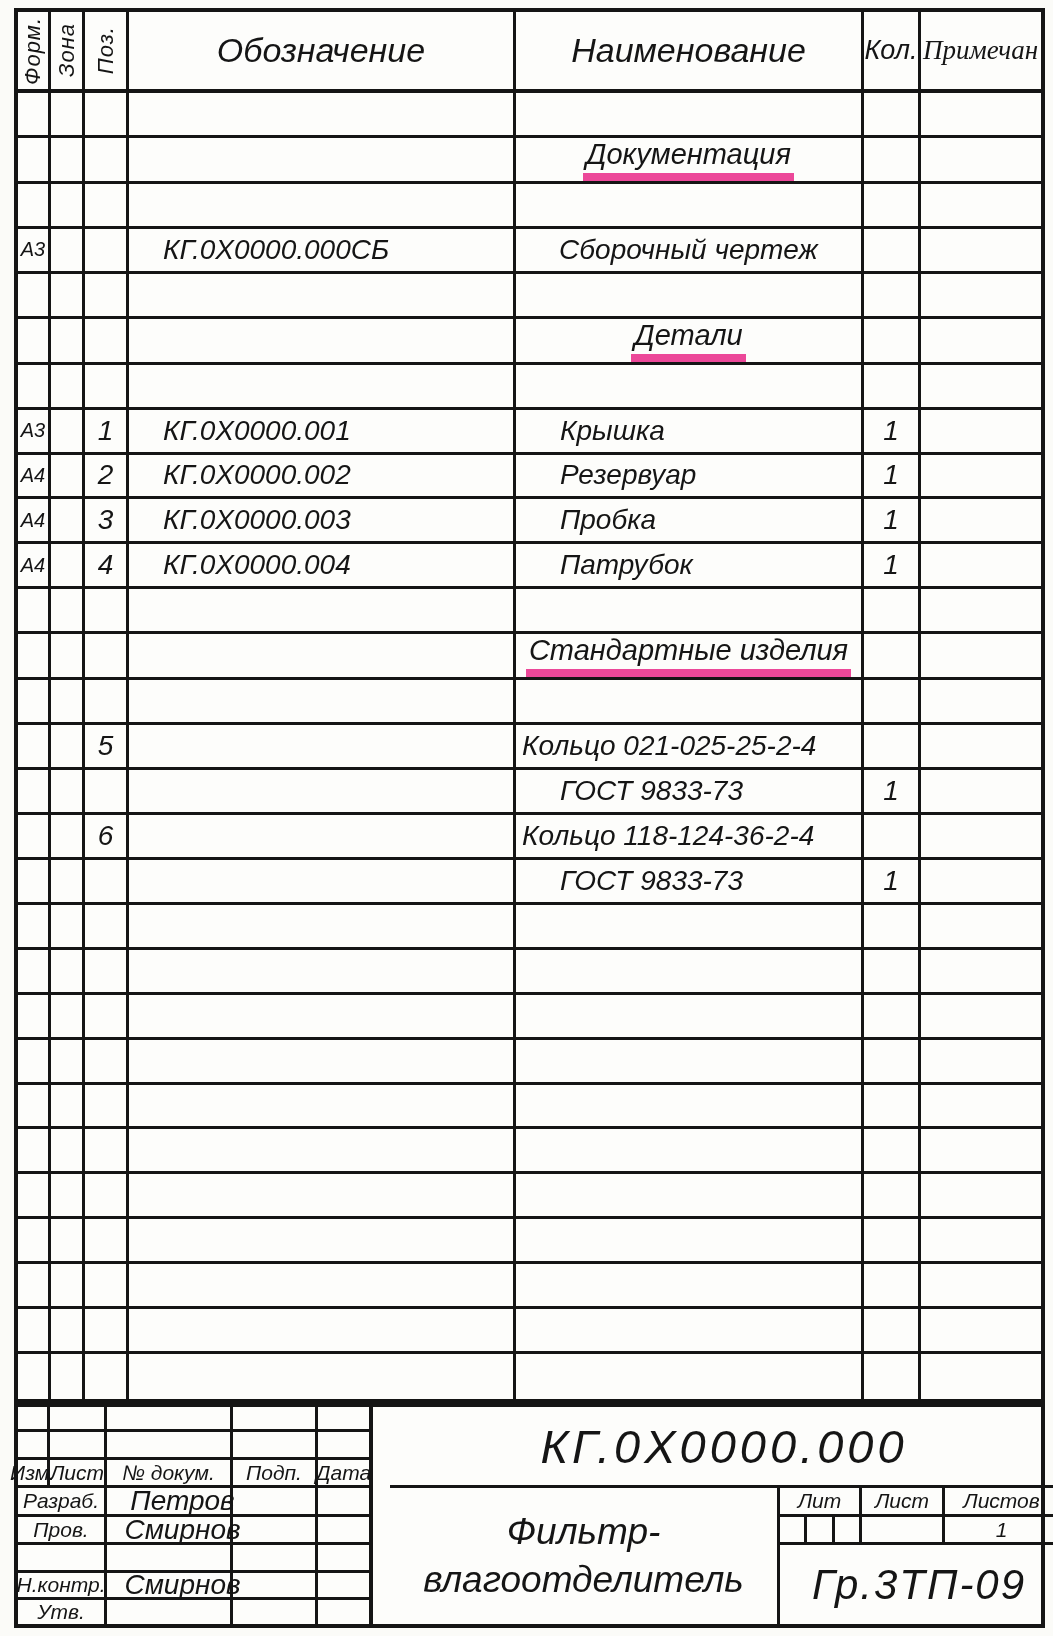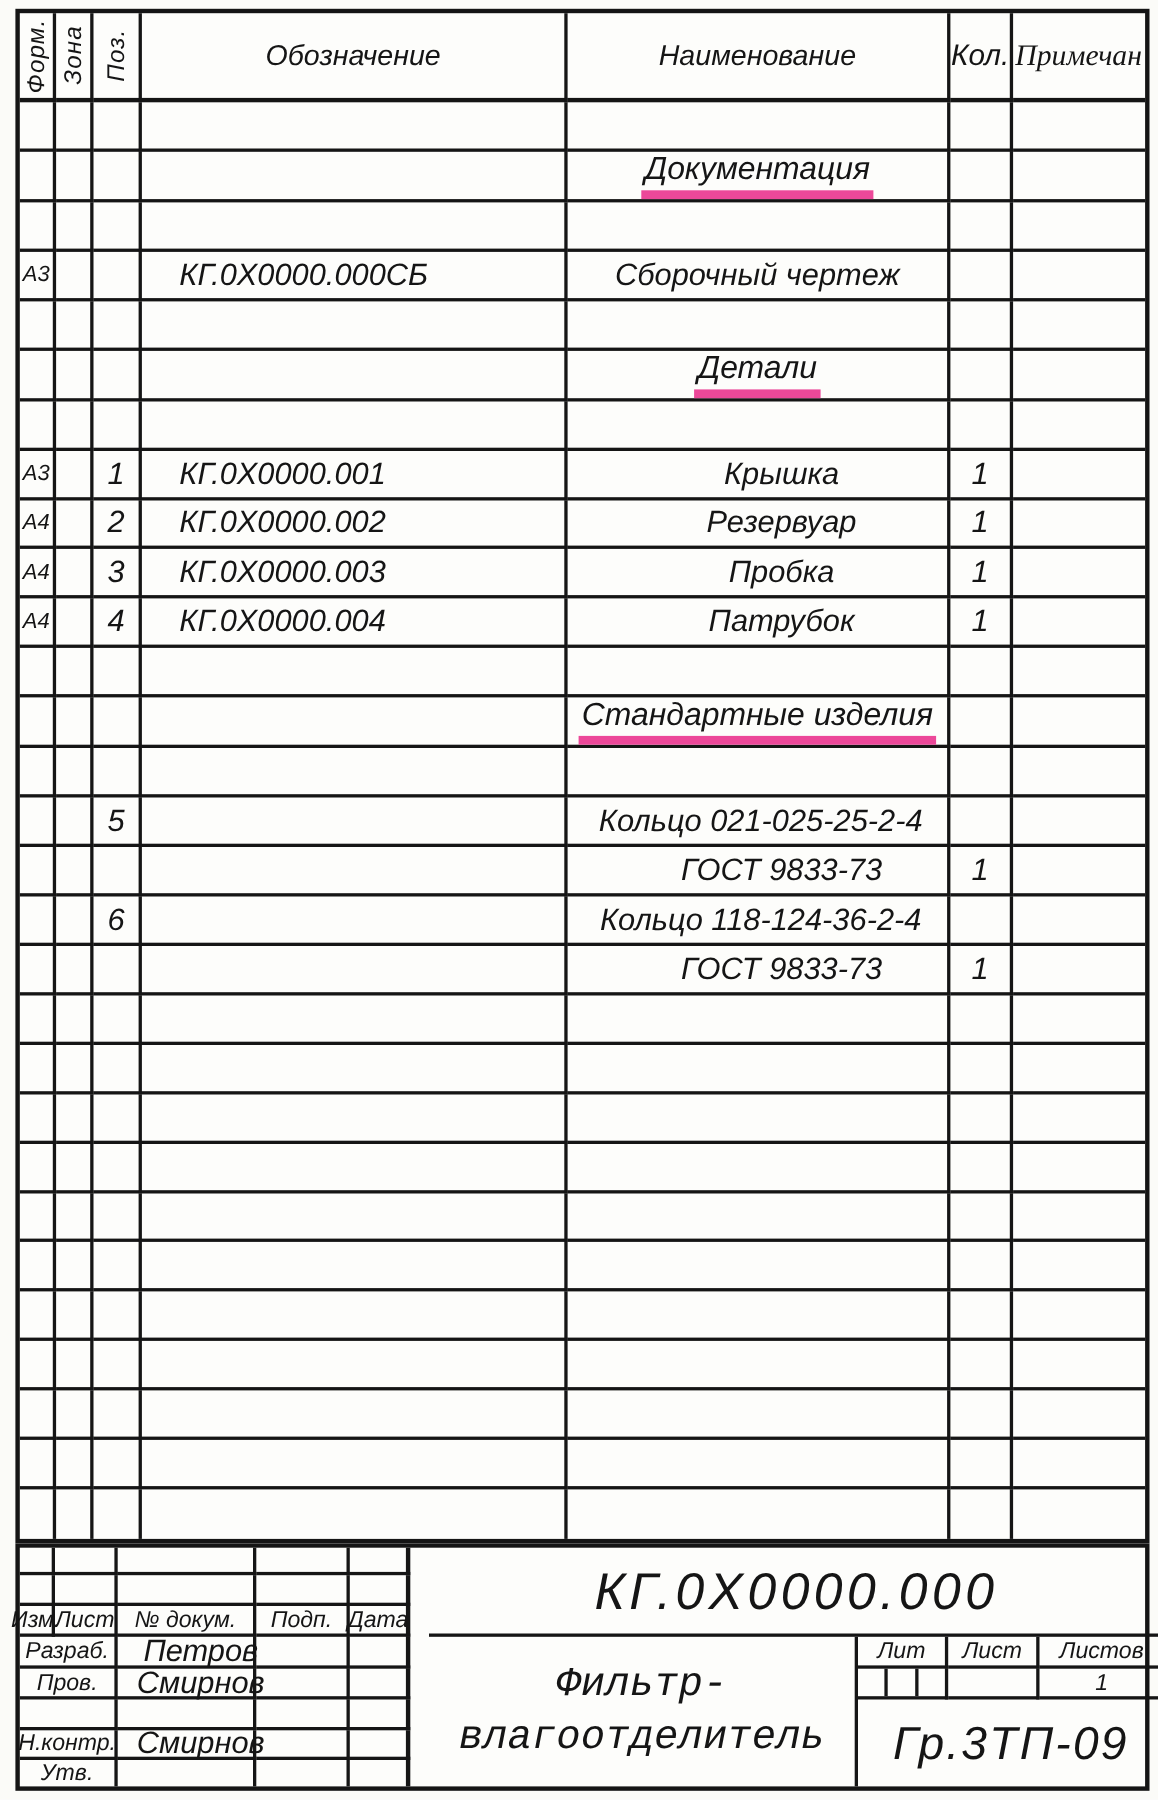--- a/index.html
+++ b/index.html
@@ -23,21 +23,21 @@
   .spec-header{
     display:grid;
     grid-template-columns:33px 34px 44px 387px 348px 57px auto;
     height:81px;flex:0 0 auto;
   }
   .spec-header .hcell{
     border-right:3px solid #151515;
     border-bottom:4px solid #151515;
     box-sizing:border-box;
     display:flex;align-items:center;justify-content:center;
-    font-size:26px;white-space:nowrap;overflow:visible;
+    font-size:34px;white-space:nowrap;overflow:visible;
   }
   .spec-header .hcell:last-child{border-right:none;font-family:Liberation Serif, serif;}
   .spec-header .hcell.vert{
     font-size:22px;
   }
   .spec-header .hcell.vert span{
     writing-mode:vertical-rl;transform:rotate(180deg);
     letter-spacing:1px;
   }
   .spec-header .hcell.small{font-size:27px;}
@@ -54,21 +54,21 @@
     border-bottom:3px solid #151515;
     box-sizing:border-box;
     display:flex;align-items:center;
     font-size:28px;white-space:nowrap;overflow:visible;
   }
   .spec-row:last-child .cell{border-bottom:none;}
   .spec-row .cell:last-child{border-right:none;}
   .spec-row .col-form,.spec-row .col-poz,.spec-row .col-kol{justify-content:center;}
   .spec-row .col-form{font-size:20px;}
   .spec-row .col-oboz{padding-left:34px;}
-  .spec-row .col-naim{padding-left:44px;justify-content:center;}
+  .spec-row .col-naim{padding-left:44px;}
   .spec-row.kind-section .col-naim,
   .spec-row.kind-doc .col-naim{justify-content:center;padding-left:0;}
   .spec-row.kind-section .naim-text{
     border-bottom:8px solid #ec4899;padding:0 3px 2px 3px;font-size:29px;
   }
   .spec-row.kind-std .col-naim{padding-left:6px;}
   .spec-row.kind-std2 .col-naim{}
 
   
   .title-block{
@@ -110,21 +110,21 @@
   .tb-bottom .bcell{
     border-right:3px solid #151515;border-bottom:3px solid #151515;
     box-sizing:border-box;
     display:flex;align-items:center;justify-content:center;
     font-size:21px;white-space:nowrap;overflow:visible;
   }
   .tb-title{
     grid-column:1;grid-row:1 / 4;
     border-right:3px solid #151515;box-sizing:border-box;
     display:flex;flex-direction:column;align-items:center;justify-content:center;
-    font-size:37px;line-height:1.3;font-family:Liberation Mono, monospace;
+    font-size:37px;line-height:1.3;
   }
   .tb-bottom .no-rb{border-right:none;}
   .tb-lit-cells{
     grid-column:2;grid-row:2;
     border-right:3px solid #151515;border-bottom:3px solid #151515;
     box-sizing:border-box;display:flex;
   }
   .tb-lit-cells .lc{flex:1 1 0;border-right:3px solid #151515;box-sizing:border-box;}
   .tb-lit-cells .lc:last-child{border-right:none;}
   .tb-group{

